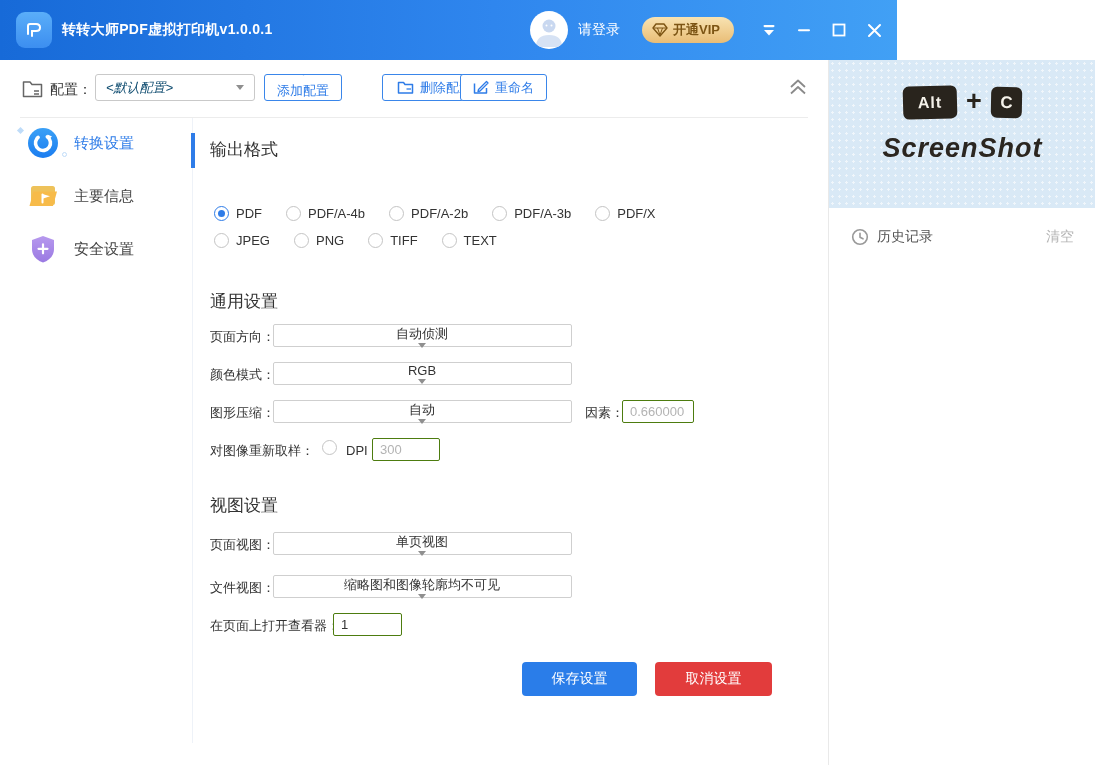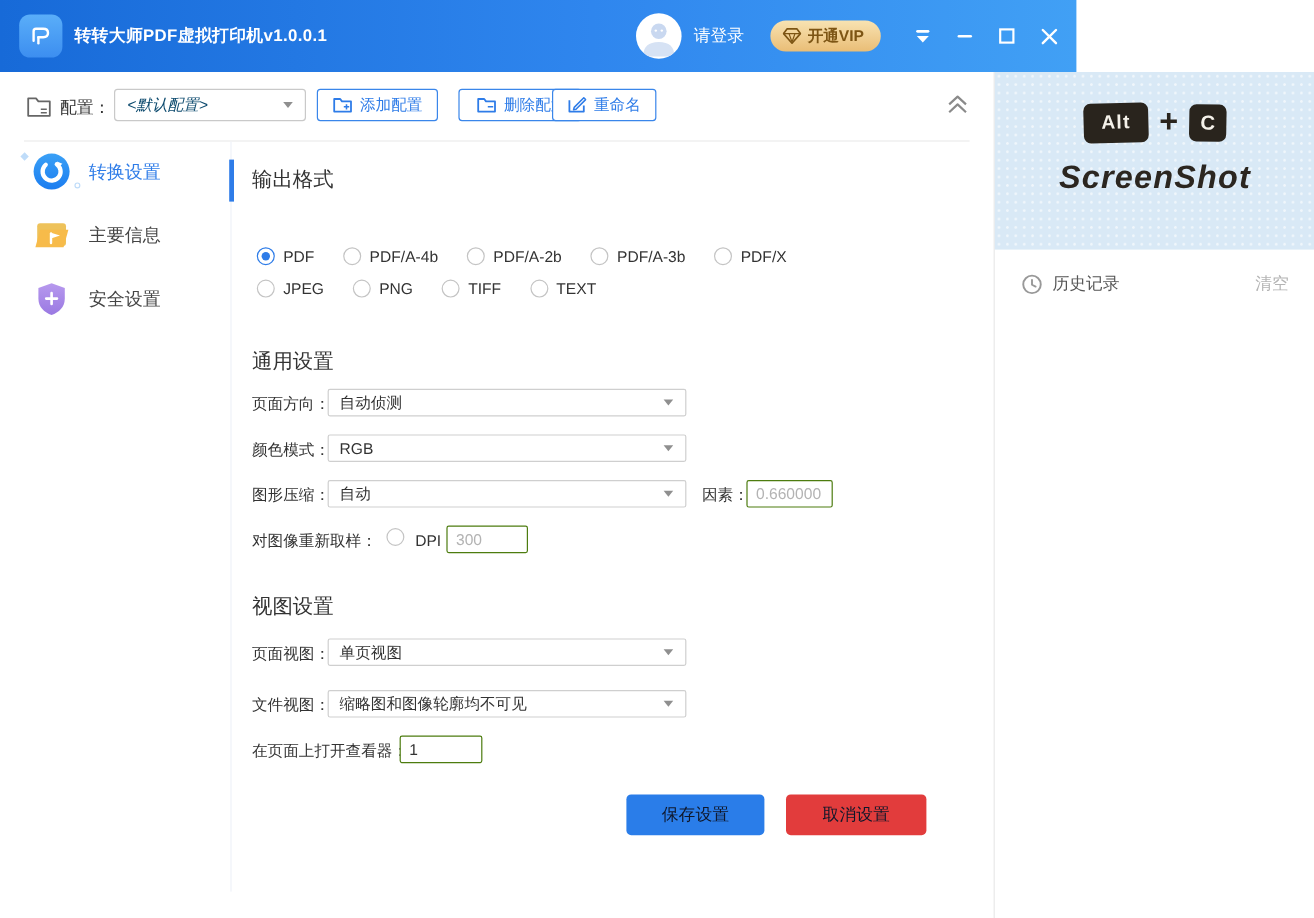--- a/index.html
+++ b/index.html
@@ -26,21 +26,21 @@
   
   .toolbar { position:absolute; left:0; top:60px; width:828px; height:58px; background:#fff; }
   .toolbar-divider { position:absolute; left:20px; top:117px; width:788px; height:1px; background:#ececec; }
   .cfg-icon { position:absolute; left:22px; top:79px; }
   .cfg-label { position:absolute; left:50px; top:81px; font-size:14px; color:#333; }
   .cfg-select { position:absolute; left:95px; top:74px; width:160px; height:27px; border:1px solid #c9c9c9;
     border-radius:3px; background:#fff; display:flex; align-items:center; padding:0 10px; cursor:pointer; }
   .cfg-select .sel-text { font-size:13px; color:#0c4a6e; flex:1;font-style:italic; }
   .tb-btn { position:absolute; top:74px; height:27px; border:1px solid #3a86ea; border-radius:3px; background:#fff;
     display:flex; align-items:center; gap:6px; padding:0 12px; color:#2e7ce8; font-size:13px; cursor:pointer; }
-  .btn-add { left:264px; } .btn-del { left:382px;padding-left:14px; } .btn-ren { left:460px; }
+  .btn-add { left:264px;flex-direction:column; } .btn-del { left:382px;padding-left:14px; } .btn-ren { left:460px; }
   .collapse-btn { position:absolute; left:786px; top:76px; width:26px; height:24px; cursor:pointer; }
 
   
   .sidebar { position:absolute; left:0; top:126px; width:190px; }
   .side-item { position:relative; height:34px; margin-bottom:19px; display:flex; align-items:center;
     padding-left:26px; gap:14px; cursor:pointer; }
   .side-label { font-size:15px; color:#444; }
   .side-item.active .side-label { color:#2e7ce8; }
   .deco-diamond { position:absolute; left:18px; top:2px; width:5px; height:5px; background:#bfdcf9; transform:rotate(45deg); }
   .deco-dot { position:absolute; left:62px; top:26px; width:5px; height:5px; border:1px solid #bfdcf9; border-radius:50%; }
@@ -57,29 +57,29 @@
   .radio-row1 { top:206px; }
   .radio-row2 { top:233px; }
   .radio-item { display:flex; align-items:center; gap:7px; cursor:pointer; }
   .radio { width:15px; height:15px; border:1px solid #c4c4c4; border-radius:50%; background:#fff; position:relative; flex:0 0 auto; }
   .radio.checked { border-color:#2e7ce8; }
   .radio.checked::after { content:""; position:absolute; left:3px; top:3px; width:7px; height:7px; border-radius:50%; background:#2e7ce8; }
   .radio-label { font-size:13px; color:#333; }
 
   .form-label { position:absolute; font-size:13px; color:#333; }
   .select { position:absolute; width:299px; height:23px; border:1px solid #cfcfcf; border-radius:2px; background:#fff;
-    display:flex; align-items:center; padding:0 10px 0 9px; cursor:pointer; }
+    display:flex; align-items:center; padding:0 10px 0 9px; cursor:pointer;flex-direction:column; }
   .select .sel-text { font-size:13px; color:#333; flex:1; }
   .caret { width:0; height:0; border-left:4px solid transparent; border-right:4px solid transparent; border-top:5px solid #8f8f8f; }
   .txt-input { position:absolute; height:23px; border:1px solid #4d7c0f; border-radius:2px; background:#fff;
     font-size:13px; padding:0 7px; font-family:"Liberation Sans","DejaVu Sans",sans-serif; outline:none; }
   .muted { color:#b3b3b3; }
   .dark { color:#333; }
 
-  .action-btn { position:absolute; top:662px; height:34px; border:none; border-radius:4px; color:#0f172a; font-size:14px;
+  .action-btn { position:absolute; top:662px; height:34px; border:none; border-radius:4px; color:#ffffff; font-size:14px;
     cursor:pointer; font-family:Liberation Sans, sans-serif; }
   .btn-save { left:522px; width:115px; background:#2a7de9; }
   .btn-cancel { left:655px; width:117px; background:#e23c3c; }
 
   
   .right-panel { position:absolute; left:828px; top:60px; width:267px; height:705px; background:#fff; border-left:1px solid #e9e9e9; }
   .banner { position:absolute; left:0; top:0; width:267px; height:148px; background-color:#d9e9f6;
     background-image:radial-gradient(rgba(255,255,255,.6) 1px, transparent 1.2px); background-size:7px 7px;
     display:flex; flex-direction:column; align-items:center; }
   .keys-row { margin-top:26px; display:flex; align-items:center; gap:9px; }

